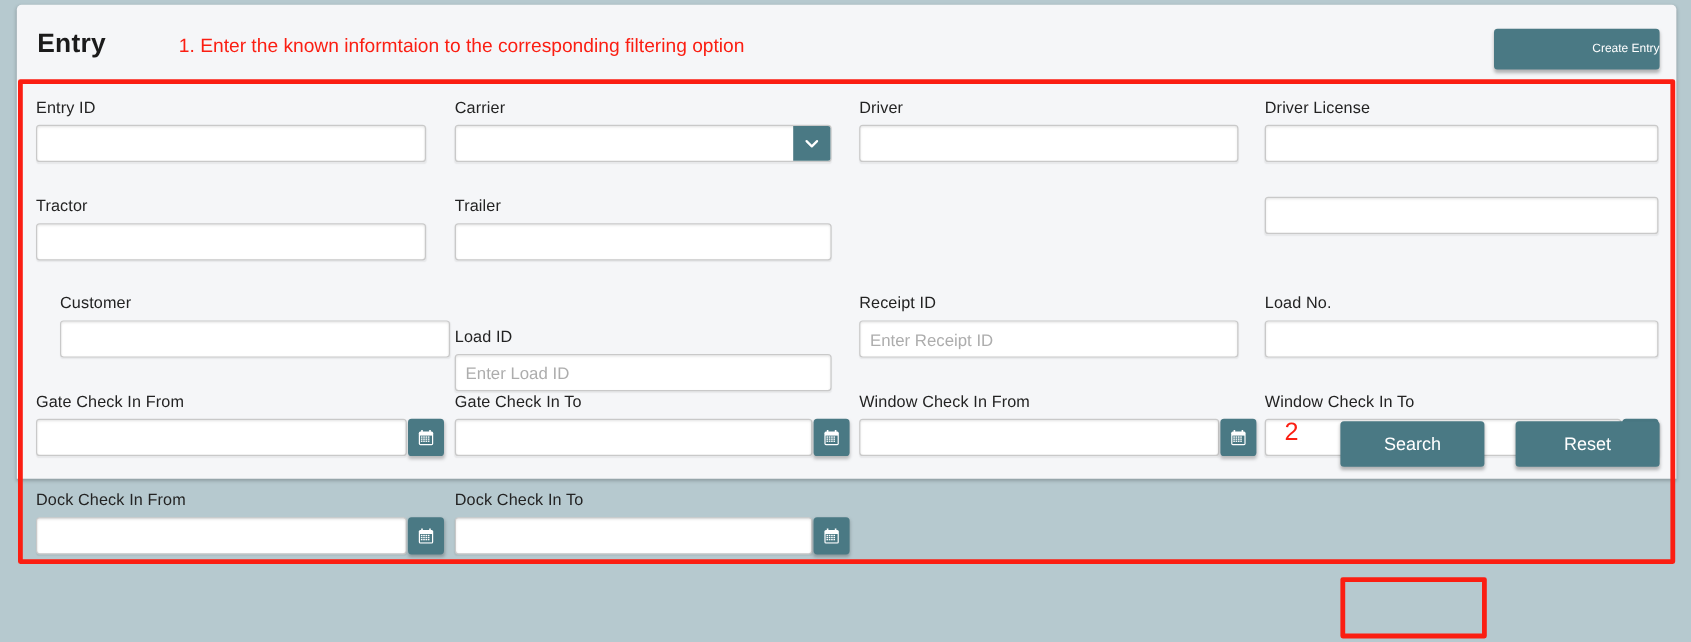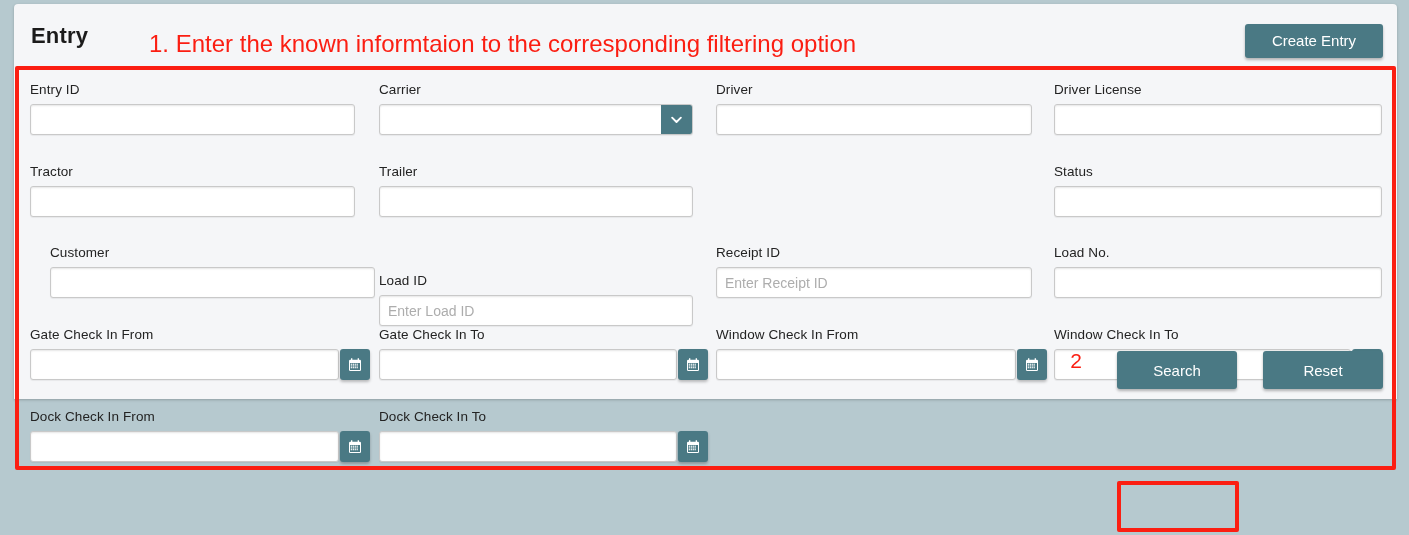--- a/index.html
+++ b/index.html
@@ -44,40 +44,40 @@
     top: 19px;
     font-size: 22px;
     font-weight: bold;
     color: #1b1b1b;
     letter-spacing: 0.2px;
   }
   .annotation-text {
     position: absolute;
     left: 135px;
     top: 26px;
-    font-size: 24px;
+    font-size: 16px;
     color: #fb1e12;
     white-space: nowrap;
   }
   .create-entry-btn {
     position: absolute;
     right: 14px;
     top: 20px;
     width: 138px;
     height: 34px;
     background: #4a7984;
     border: none;
     border-radius: 3px;
     color: #ffffff;
-    font-size: 15px;
+    font-size: 10px;
     font-family: "Liberation Sans", sans-serif;
     cursor: pointer;
     box-shadow: 0 2px 3px rgba(0,0,0,0.28);
     line-height: 34px;
-    text-align: center;
+    text-align: right;
     padding: 0;
   }
 
   
   .filter-area {
     position: absolute;
     left: 0;
     top: 62px;
     width: 100%;
     height: 410px;
@@ -234,21 +234,20 @@
         <input class="field-input" type="text" value="" placeholder="" style="">
       </div>
 
       <div class="field" style="left:365px; top:98px; width:314px;">
         <span class="field-label">Trailer</span>
         <input class="field-input" type="text" value="" placeholder="" style="">
       </div>
 
 
       <div class="field" style="left:1040px; top:98px; width:328px;">
-        <span class="field-label">Status</span>
         <input class="field-input" type="text" value="" placeholder="" style="">
       </div>
 
       <div class="field" style="left:16px; top:179px; width:325px;margin-left:20px;">
         <span class="field-label">Customer</span>
         <input class="field-input" type="text" value="" placeholder="" style="">
       </div>
 
       <div class="field" style="left:365px; top:179px; width:314px;margin-top:28px;">
         <span class="field-label">Load ID</span>

